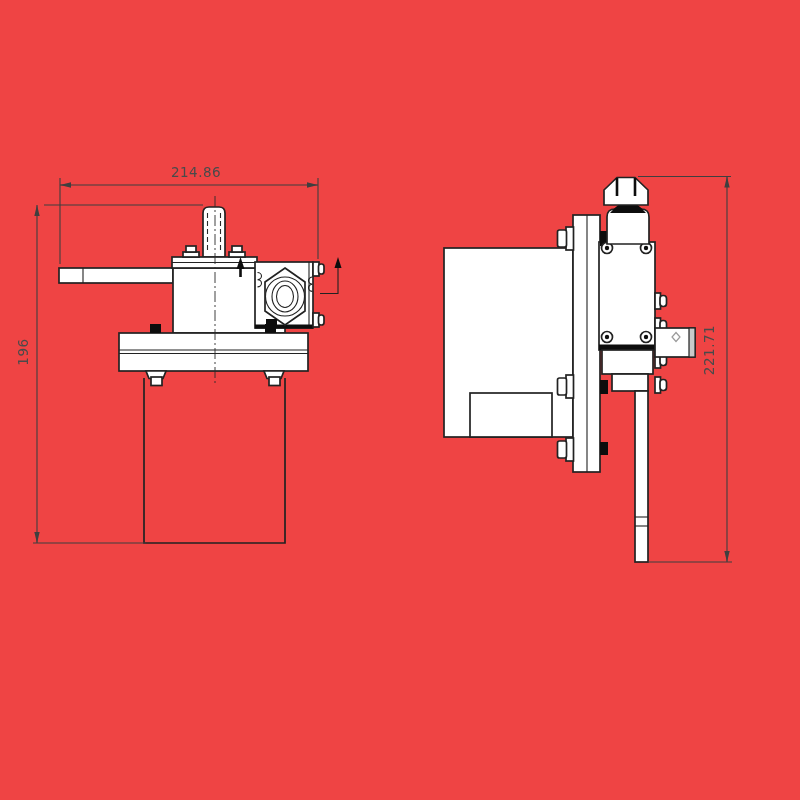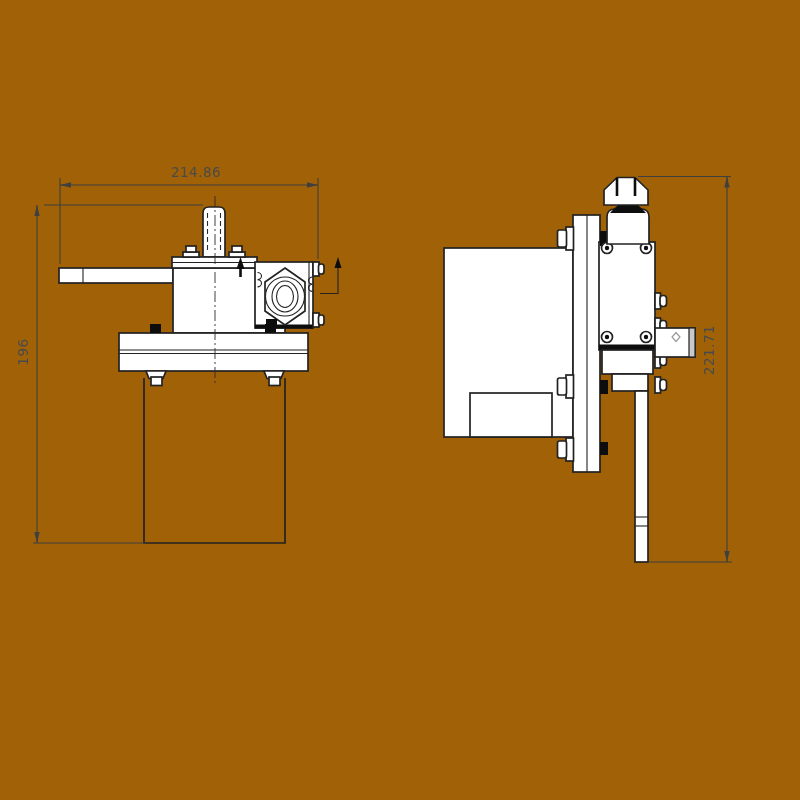--- a/index.html
+++ b/index.html
@@ -1,16 +1,16 @@
 <!DOCTYPE html>
 <html><head>
 <meta charset="utf-8">
 <style>
   html,body{margin:0;padding:0;background:#ffffff;}
-  #canvas{position:relative;width:800px;height:800px;background:#a16207;overflow:hidden;
+  #canvas{position:relative;width:800px;height:800px;background:#ef4444;overflow:hidden;
           font-family:"DejaVu Sans",sans-serif;}
   svg{position:absolute;left:0;top:0;}
   .ln   {fill:#ffffff;stroke:#222222;stroke-width:1.7;}
   .lnno {fill:none;stroke:#222222;stroke-width:1.7;}
   .lnthin{fill:none;stroke:#222222;stroke-width:1.1;}
   .dk   {fill:#0d0d0d;stroke:none;}
   .hid  {fill:none;stroke:#2a2a2a;stroke-width:1.1;stroke-dasharray:5 3;}
   .cl   {fill:none;stroke:#2a2a2a;stroke-width:0.9;stroke-dasharray:11 3 2 3;}
   .dim  {fill:none;stroke:#3f3f3f;stroke-width:1.1;}
   .dimarr{fill:#3f3f3f;stroke:none;}

